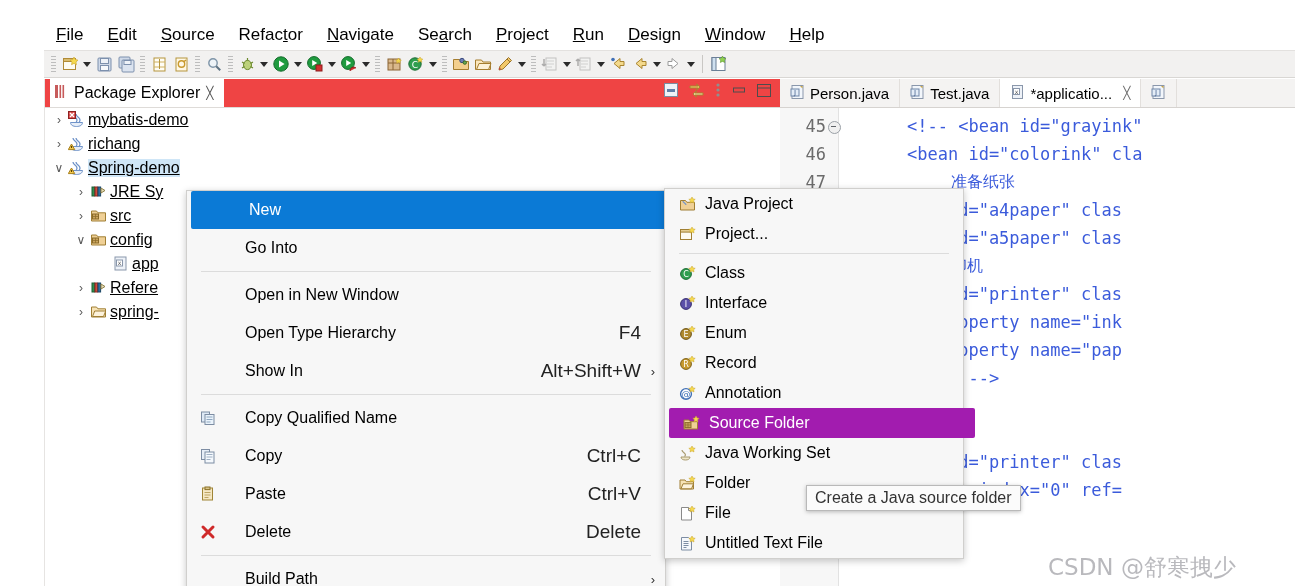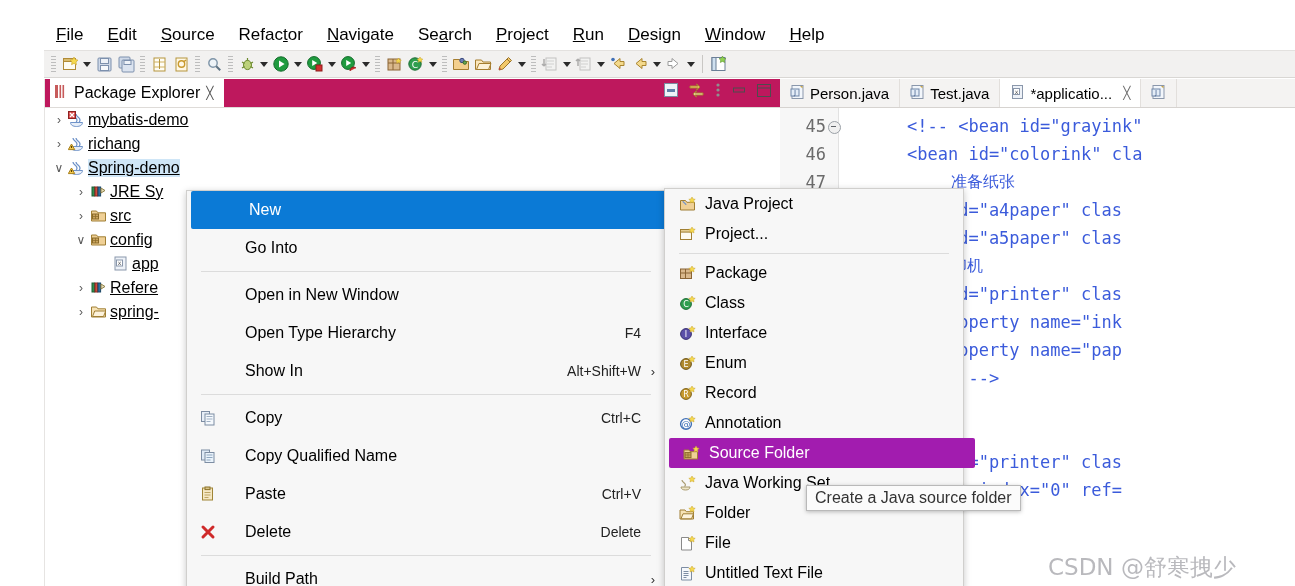--- a/index.html
+++ b/index.html
@@ -27,21 +27,21 @@
     display:flex;align-items:center;padding-left:4px;box-sizing:border-box;}
   .tb-sep{width:5px;height:16px;margin:0 3px;
     background:repeating-linear-gradient(to bottom,#bdbdbd 0 1px,transparent 1px 3px);}
   .tb-btn{width:22px;height:22px;display:flex;align-items:center;justify-content:center;position:relative;}
   .tb-arrow{width:12px;height:22px;display:flex;align-items:center;justify-content:center;}
   .tb-arrow i{display:block;width:0;height:0;border-left:4.5px solid transparent;border-right:4.5px solid transparent;border-top:5px solid #2b2b2b;}
   .tb-div{width:1px;height:18px;background:#c9c7c4;margin:0 5px;}
 
   
   .pe{position:absolute;left:44px;top:79px;width:736px;height:507px;background:#ffffff;}
-  .pe-tabrow{position:relative;height:28px;background:#be185d;border-bottom:1px solid #dedbd8;}
+  .pe-tabrow{position:relative;height:28px;background:#ef4444;border-bottom:1px solid #dedbd8;}
   .pe-tab{position:absolute;left:6px;top:0;height:28px;display:flex;align-items:center;gap:6px;
      padding:0 10px 0 4px;background:#ffffff;}
   .pe-tab-title{font-size:16px;color:#000;white-space:nowrap;}
   .pe-close{font-size:12px;color:#555;}
   .pe-tools{position:absolute;right:8px;top:3px;display:flex;align-items:center;gap:9px;}
   .pe-body{position:relative;height:479px;background:#fff;}
   .tree-row{display:flex;align-items:center;height:24px;padding-left:4px;white-space:nowrap;}
   .tree-row .twisty{width:18px;text-align:center;color:#5a5a5a;font-size:12px;}
   .tree-row .t-label{font-size:16px;color:#000;margin-left:2px;text-decoration:underline;}
   .tree-row.sel .t-label{background:#cfe6f7;text-align:center;}
@@ -66,21 +66,21 @@
   .cn-text{color:#3b5bdb;font-family:"DejaVu Sans","Liberation Sans",sans-serif;font-size:16px;}
 
   
   .ctx{position:absolute;left:186px;top:190px;width:480px;background:#f7f7f7;
      border:1px solid #d0cfcd;box-shadow:0 2px 7px rgba(0,0,0,.22);z-index:40;box-sizing:border-box;}
   .ctx .mi{position:relative;height:38px;display:flex;align-items:center;padding:0 10px 0 8px;font-size:16px;color:#000;}
   .ctx .mi.sel{background:#0b7ad6;color:#ffffff;margin:0 4px;border-radius:2px;width:calc(100% - 8px);}
   .ctx .mi .mico{width:26px;height:20px;display:flex;align-items:center;justify-content:center;flex:none;}
   .ctx .mi .mlabel{flex:1;padding-left:24px;}
   .ctx .mi.sel .mlabel{padding-left:24px;}
-  .ctx .mi .acc{color:#222;font-size:14px;padding-left:14px;white-space:nowrap;}
+  .ctx .mi .acc{color:#222;font-size:19px;padding-left:14px;white-space:nowrap;}
   .ctx .mi.sel .acc{color:#fff;}
   .ctx .mi .chev{width:14px;text-align:right;color:#333;font-size:13px;}
   .ctx .mi.sel .chev{color:#fff;}
   .ctx .sepline{height:1px;background:#dcdcdc;margin:4px 14px;}
 
   
   .sub{position:absolute;left:664px;top:188px;width:300px;background:#f7f7f7;
      border:1px solid #d0cfcd;box-shadow:0 2px 7px rgba(0,0,0,.22);z-index:50;box-sizing:border-box;}
   .sub .mi{position:relative;height:30px;display:flex;align-items:center;padding:0 8px;font-size:16px;color:#000;}
   .sub .mi.sel{background:#a21caf;color:#fff;margin:0 4px;border-radius:2px;width:calc(100% - 8px);}
@@ -533,39 +533,39 @@
       <div class="mi">
         <span class="mico"></span>
         <span class="mlabel">Show In</span>
         <span class="acc">Alt+Shift+W</span>
         <span class="chev">›</span>
       </div>
       <div class="sepline"></div>
       <div class="mi">
         <span class="mico">
           <svg width="16" height="16" viewBox="0 0 16 16">
+            <rect x="1.5" y="2" width="8" height="10" fill="#dfeaf6" stroke="#7d8da3"></rect>
+            <rect x="5" y="4.5" width="9" height="10" fill="#eaf3fb" stroke="#7d8da3"></rect>
+            <path d="M6.5 7 h6 M6.5 9.5 h6 M6.5 12 h4" stroke="#8fa7c0"></path>
+          </svg>
+        </span>
+        <span class="mlabel">Copy Qualified Name</span>
+        <span class="acc"></span>
+        <span class="chev"></span>
+      </div>
+      <div class="mi">
+        <span class="mico">
+          <svg width="16" height="16" viewBox="0 0 16 16">
             <rect x="1.5" y="1.5" width="8" height="10" fill="#e7eef7" stroke="#7d8da3"></rect>
             <rect x="5" y="4" width="9" height="11" fill="#f5f9fd" stroke="#7d8da3"></rect>
             <path d="M6.5 6.5 h6 M6.5 9 h6 M6.5 11.5 h4" stroke="#9fb0c4"></path>
           </svg>
         </span>
         <span class="mlabel">Copy</span>
         <span class="acc">Ctrl+C</span>
-        <span class="chev"></span>
-      </div>
-      <div class="mi">
-        <span class="mico">
-          <svg width="16" height="16" viewBox="0 0 16 16">
-            <rect x="1.5" y="2" width="8" height="10" fill="#dfeaf6" stroke="#7d8da3"></rect>
-            <rect x="5" y="4.5" width="9" height="10" fill="#eaf3fb" stroke="#7d8da3"></rect>
-            <path d="M6.5 7 h6 M6.5 9.5 h6 M6.5 12 h4" stroke="#8fa7c0"></path>
-          </svg>
-        </span>
-        <span class="mlabel">Copy Qualified Name</span>
-        <span class="acc"></span>
         <span class="chev"></span>
       </div>
       <div class="mi">
         <span class="mico">
           <svg width="16" height="16" viewBox="0 0 16 16">
             <rect x="2.5" y="2" width="10" height="12" fill="#f5e7c3" stroke="#a08536"></rect>
             <rect x="5" y="1" width="5" height="2.6" fill="#d9c489" stroke="#8a7128"></rect>
             <path d="M4.5 6.5 h6 M4.5 9 h6 M4.5 11.5 h4" stroke="#bda463"></path>
           </svg>
         </span>
@@ -616,30 +616,20 @@
             <rect x="1.5" y="3.5" width="11" height="2.6" fill="#e4cd92" stroke="#a07f34"></rect>
             <path d="M13 1 l1.1 2 2.1 .3 -1.6 1.5 .4 2.2 -2-1.1 -2 1.1 .4-2.2 -1.6-1.5 2.1-.3z" fill="#f5d94e" stroke="#c9a22b" stroke-width=".5"></path>
           </svg>
         </span>
         <span class="mlabel">Project...</span>
       </div>
       <div class="sepline"></div>
       <div class="mi">
         <span class="mico">
           <svg width="17" height="17" viewBox="0 0 17 17">
-            <rect x="1.5" y="4" width="11" height="9.5" fill="#d9b88c" stroke="#8a6434"></rect>
-            <path d="M1.5 8 h11 M6.5 4 v9.5" stroke="#8a6434"></path>
-            <path d="M13 1 l1.1 2 2.1 .3 -1.6 1.5 .4 2.2 -2-1.1 -2 1.1 .4-2.2 -1.6-1.5 2.1-.3z" fill="#f5d94e" stroke="#c9a22b" stroke-width=".5"></path>
-          </svg>
-        </span>
-        <span class="mlabel">Package</span>
-      </div>
-      <div class="mi">
-        <span class="mico">
-          <svg width="17" height="17" viewBox="0 0 17 17">
             <circle cx="7" cy="9" r="5.4" fill="#2f9e4f" stroke="#1b6b33"></circle>
             <text x="7" y="12.2" font-size="8" fill="#fff" text-anchor="middle" font-family="DejaVu Sans">C</text>
             <path d="M13 1 l1.1 2 2.1 .3 -1.6 1.5 .4 2.2 -2-1.1 -2 1.1 .4-2.2 -1.6-1.5 2.1-.3z" fill="#f5d94e" stroke="#c9a22b" stroke-width=".5"></path>
           </svg>
         </span>
         <span class="mlabel">Class</span>
       </div>
       <div class="mi">
         <span class="mico">
           <svg width="17" height="17" viewBox="0 0 17 17">

